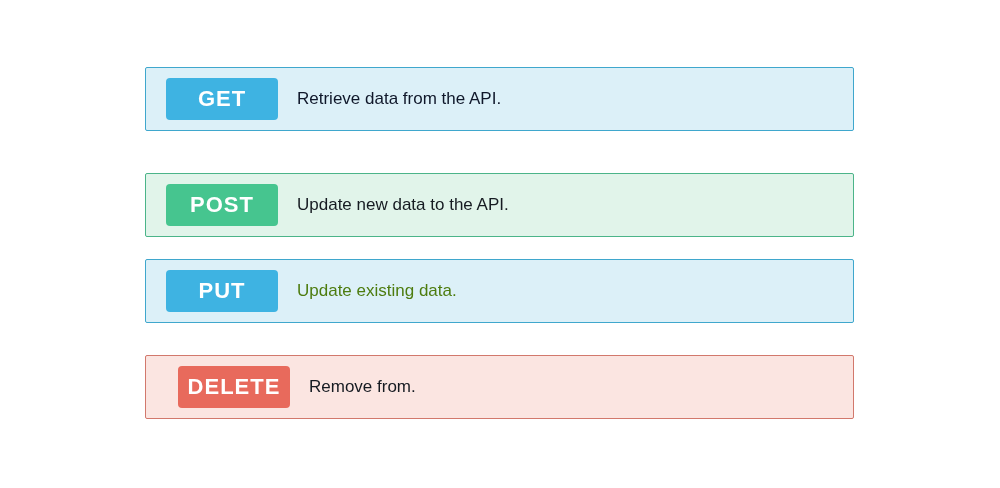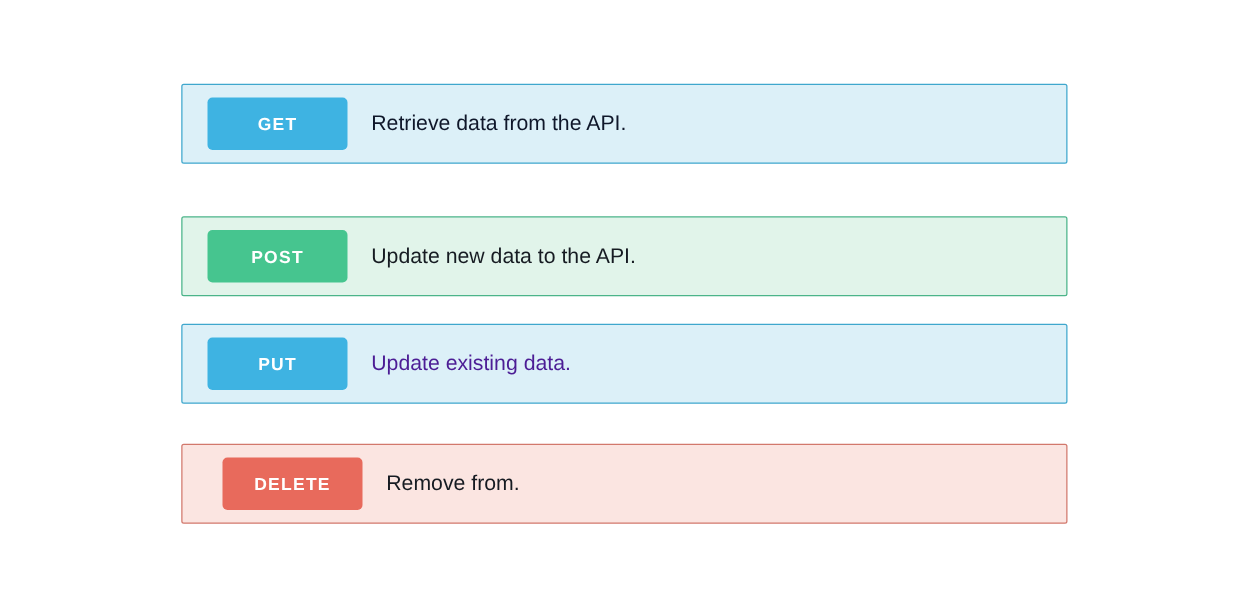--- a/index.html
+++ b/index.html
@@ -31,21 +31,21 @@
   .method-row:nth-child(4) { top: 355px; padding-left: 12px; }
   .method-badge {
     margin-left: 20px;
     width: 112px;
     height: 42px;
     border-radius: 4px;
     display: flex;
     align-items: center;
     justify-content: center;
     color: #ffffff;
-    font-size: 14px;
+    font-size: 22px;
     font-weight: 700;
     letter-spacing: 1px;
     flex: 0 0 auto;
     user-select: none;
   }
   .method-description {
     margin-left: 19px;
     font-size: 17px;
     line-height: 1.2;
     color: #161b22;
@@ -62,21 +62,21 @@
     <span class="method-description" style="color: #0f172a;">Retrieve data from the API.</span>
   </div>
 
   <div class="method-row" style="background-color: rgb(225, 244, 234); border-color: rgb(75, 180, 137);">
     <span class="method-badge" style="background-color: rgb(70, 197, 143); color: rgb(255, 255, 255);">POST</span>
     <span class="method-description" style="color: rgb(22, 27, 34);">Update new data to the API.</span>
   </div>
 
   <div class="method-row" style="background-color: rgb(220, 240, 248); border-color: rgb(63, 167, 205);">
     <span class="method-badge" style="background-color: rgb(62, 179, 226); color: rgb(255, 255, 255);">PUT</span>
-    <span class="method-description" style="color: #4c1d95;">Update existing data.</span>
+    <span class="method-description" style="color: #4d7c0f;">Update existing data.</span>
   </div>
 
   <div class="method-row" style="background-color: rgb(251, 229, 225); border-color: rgb(210, 120, 108);">
     <span class="method-badge" style="background-color: rgb(232, 106, 92); color: rgb(255, 255, 255);">DELETE</span>
     <span class="method-description" style="color: rgb(22, 27, 34);">Remove from.</span>
   </div>
 
 </div>
 
 </body></html>

